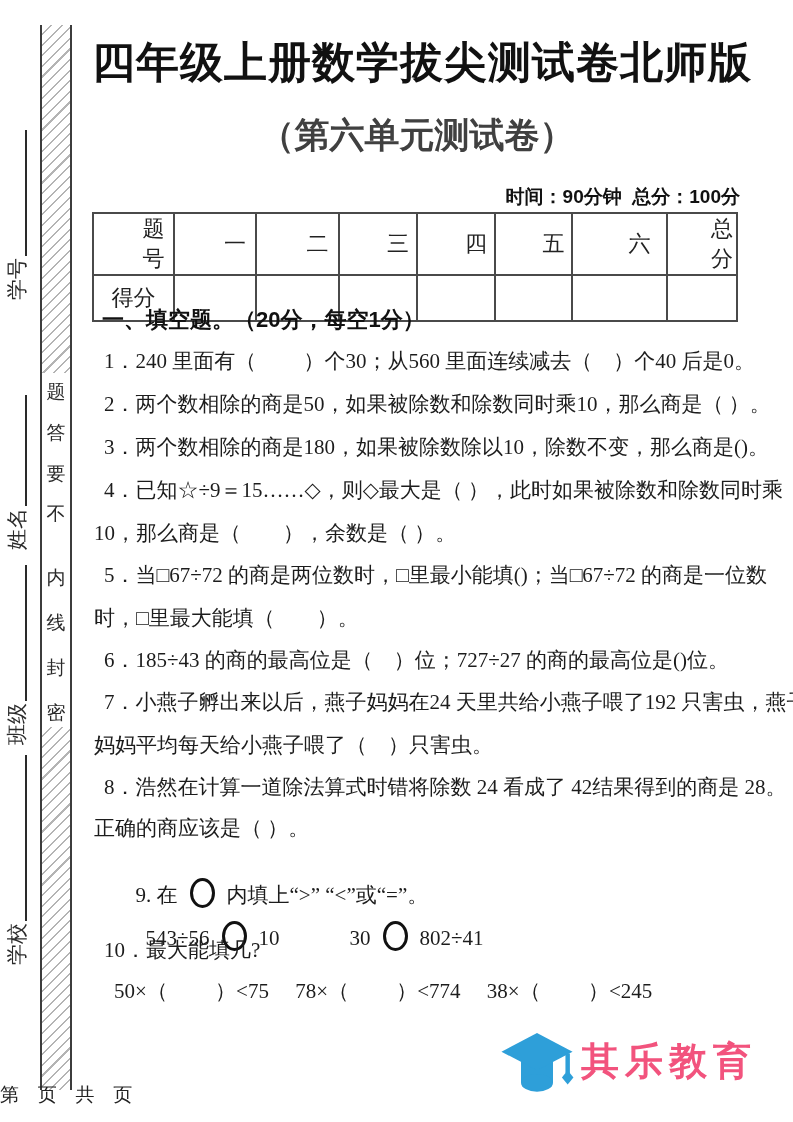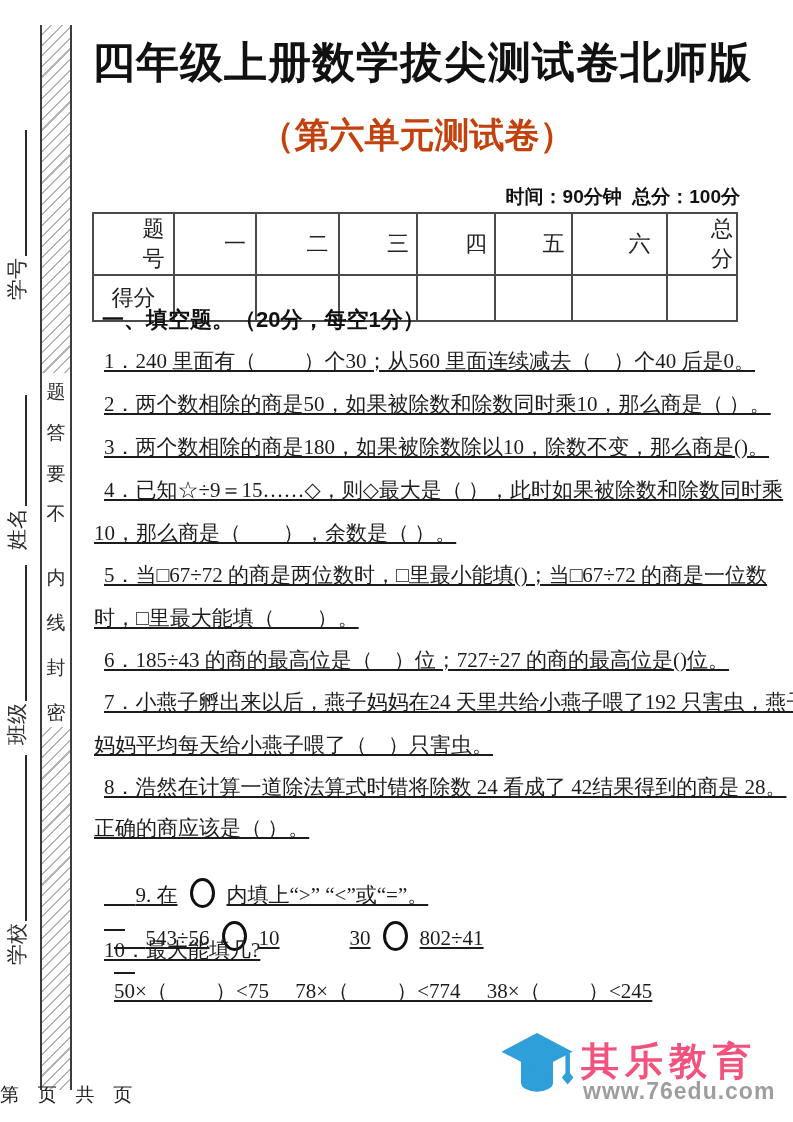--- a/index.html
+++ b/index.html
@@ -43,21 +43,21 @@
   
   .content{position:absolute;left:92px;top:0;width:650px;}
   .doc-title{
     position:absolute;top:34px;left:0;width:100%;text-align:center;
     font-family:"Liberation Sans","DejaVu Sans",sans-serif;
     font-weight:bold;font-size:43px;letter-spacing:1px;color:#111;white-space:nowrap;
   }
   .doc-subtitle{
     position:absolute;top:112px;left:0;width:100%;text-align:center;
     font-family:"Liberation Sans","DejaVu Sans",sans-serif;
-    font-weight:bold;font-size:35px;color:#c2410c;white-space:nowrap;
+    font-weight:bold;font-size:35px;color:#404040;white-space:nowrap;
   }
   .meta-line{
     position:absolute;top:184px;right:2px;
     font-family:"Liberation Sans","DejaVu Sans",sans-serif;
     font-weight:bold;font-size:19px;color:#111;white-space:pre;padding-left:40px;
   }
 
   
   table.score{
     position:absolute;top:212px;left:0;
@@ -69,21 +69,21 @@
   }
   table.score tr.hdr td{height:36px;padding-left:40px;}
   table.score tr.scr td{height:44px;}
 
   
   .sec-head{
     position:absolute;left:10px;
     font-family:"Liberation Sans","DejaVu Sans",sans-serif;
     font-weight:bold;font-size:22px;color:#111;white-space:pre;
   }
-  .ln{position:absolute;font-size:21px;color:#1c1c1c;white-space:pre;line-height:1.2;text-decoration:underline;}
+  .ln{position:absolute;font-size:21px;color:#1c1c1c;white-space:pre;line-height:1.2;}
   .ln.num{left:12px;}
   .ln.cont{left:2px;}
   .ln.sub{left:22px;}
   .ring{
     display:inline-block;width:19px;height:24px;
     border:3px solid #111;border-radius:50%;
     vertical-align:-6px;margin:0 12px;
   }
   .gap-wide{display:inline-block;width:70px;}
 
@@ -216,16 +216,15 @@
     <svg class="cap" width="80" height="78" viewBox="0 0 90 84">
       <g fill="#2E9FD9">
         <rect x="27" y="38" width="36" height="24"></rect>
         <ellipse cx="45" cy="62" rx="18" ry="10"></ellipse>
         <polygon points="45,6 85,27 45,48 5,27"></polygon>
         <rect x="77" y="29" width="5" height="22"></rect>
         <polygon points="79.5,48 86,56 79.5,64 73,56"></polygon>
       </g>
     </svg>
     <div class="brand" style="color:#F2537D">其乐教育</div>
-    <div class="url">www.76edu.com</div>
   </div>
 
 </div>
 
 </body></html>

